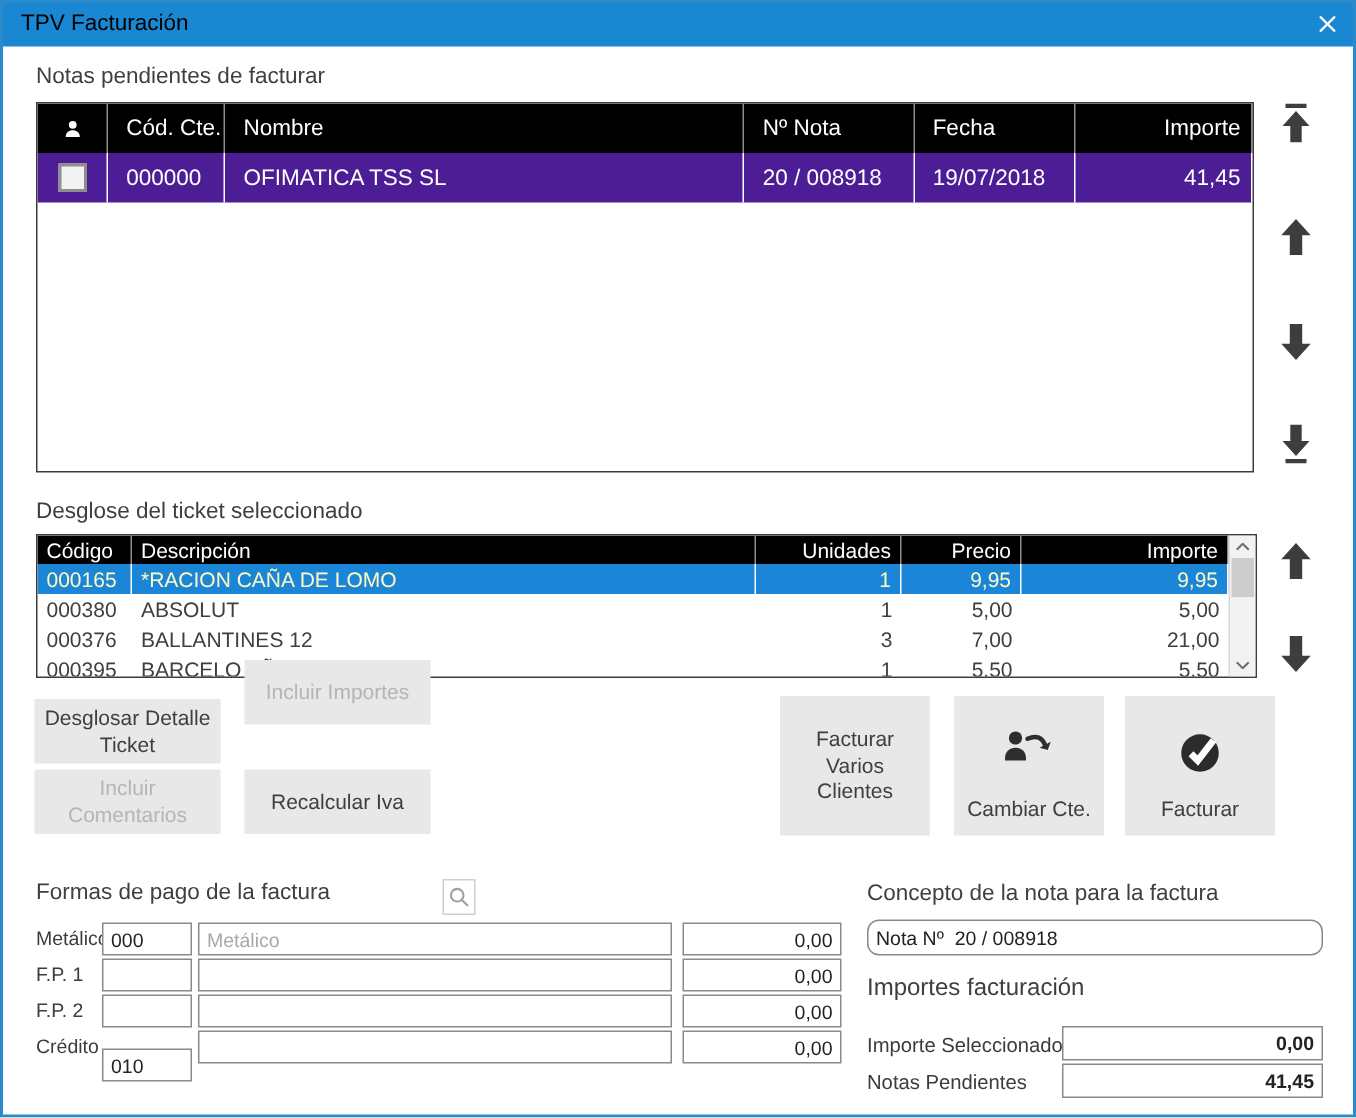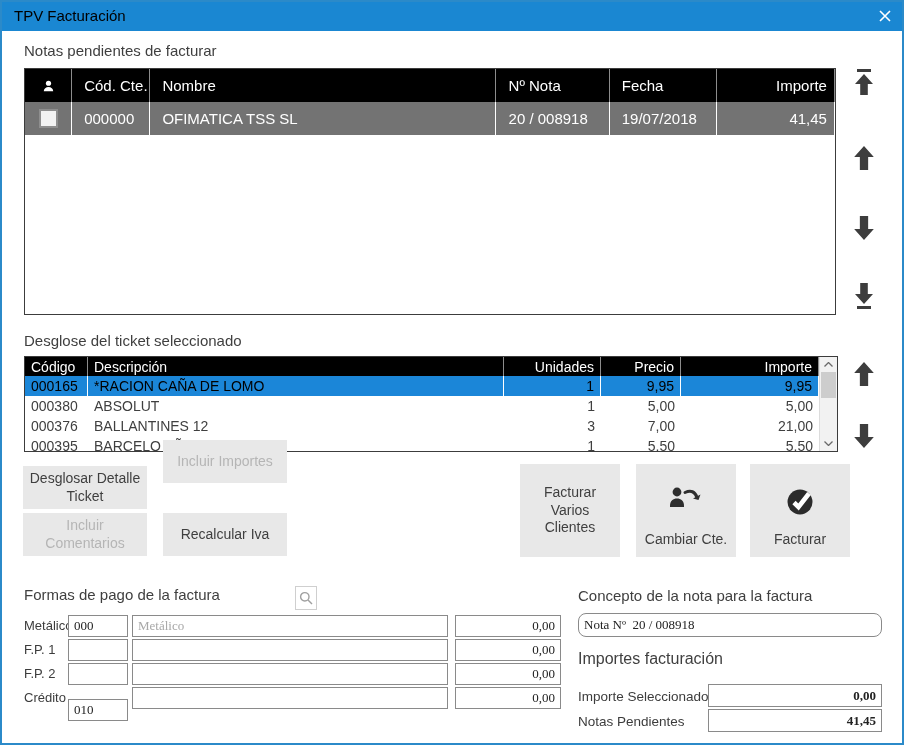--- a/index.html
+++ b/index.html
@@ -15,58 +15,58 @@
   .close{position:absolute;right:10px;top:7px;width:18px;height:18px;display:flex;
     align-items:center;justify-content:center;cursor:pointer;}
   
   .seclabel{position:absolute;font-size:15px;color:#3f3f3f;}
   
   .grid1{position:absolute;left:24px;top:68px;width:812px;height:247px;border:1px solid #3c3c3c;
     box-sizing:border-box;background:#fff;overflow:hidden;}
   .g1row{display:flex;height:33px;justify-content:space-between;}
   .g1head{background:#000;}
   .g1head .cell{color:#fff;border-right:1px solid #8c8c8c;}
-  .g1sel{background:#737373;}
+  .g1sel{background:#4c1d95;}
   .g1sel .cell{color:#fff;border-right:1px solid #ffffff;}
   .cell{display:flex;align-items:center;padding:0 7px;box-sizing:border-box;
     font-size:15px;white-space:nowrap;overflow:hidden;}
   .right{justify-content:flex-end;}
   .center{justify-content:center;}
   .c0{width:47px}.c1{width:73px}.c2{width:341px}.c3{width:108px}.c4{width:102px}.c5{width:113px}
   .checkbox{width:15px;height:15px;background:#f2f2f2;border:2px solid #8e8e8e;}
   
   .grid2{position:absolute;left:24px;top:356px;width:814px;height:96px;border:1px solid #3c3c3c;
     box-sizing:border-box;background:#fff;overflow:hidden;}
   .g2inner{position:absolute;left:0;top:0;width:794px;}
   .g2row{display:flex;height:20px;}
   .g2head{background:#000;height:19px;}
   .g2head .cell{color:#fff;font-size:13.5px;border-right:1px solid #8c8c8c;}
   .g2row .cell{font-size:14px;padding:0 6px;}
   .g2sel{background:#1b86d8;}
-  .g2sel .cell{color:#000000;border-right:1px solid #ffffff;}
+  .g2sel .cell{color:#fef9c3;border-right:1px solid #ffffff;}
   .d0{width:63px}.d1{width:416px}.d2{width:97px}.d3{width:80px}.d4{width:138px}
   
   .sb{position:absolute;right:0;top:0;width:18px;height:94px;background:#f2f2f2;border-left:1px solid #dcdcdc;box-sizing:border-box;}
   .sb-btn{height:15px;display:flex;align-items:center;justify-content:center;cursor:pointer;}
   .sb-btn.bottom{position:absolute;bottom:0;left:0;right:0;}
   .sb-thumb{position:absolute;top:15px;left:1px;width:15px;height:26px;background:#cdcdcd;cursor:pointer;}
   
   .navarrow{position:absolute;width:32px;height:36px;display:flex;align-items:center;
     justify-content:center;cursor:pointer;background:transparent;border:0;padding:0;}
   
   .btn{position:absolute;background:#e8e8e8;border:0;color:#3f3f3f;font-size:14px;
     font-family:"Liberation Sans", sans-serif;display:flex;align-items:center;justify-content:center;
     text-align:center;cursor:pointer;line-height:1.25;}
   .btn.disabled{color:#b5b5b5;}
   .bigbtn{flex-direction:column;justify-content:center;}
   .iconbtn{flex-direction:column;justify-content:flex-end;padding-bottom:9px;box-sizing:border-box;}
   .iconbtn .bicon{position:absolute;top:22px;left:0;right:0;display:flex;justify-content:center;}
   
   .paylabel{position:absolute;font-size:13px;color:#3c3c3c;line-height:22px;}
-  .inp{position:absolute;border:1px solid #8a8a8a;background:#fff;font-family:Liberation Serif, serif;
+  .inp{position:absolute;border:1px solid #8a8a8a;background:#fff;font-family:Liberation Sans, sans-serif;
     font-size:13px;color:#222;padding:0 5px;box-sizing:border-box;height:22px;}
   .inp.amount{text-align:right;}
   .inp::placeholder{color:#a8a8a8;opacity:1;}
   .lens{position:absolute;left:295px;top:586px;width:22px;height:24px;background:#fff;
     border:1px solid #cfcfcf;display:flex;align-items:center;justify-content:center;cursor:pointer;box-sizing:border-box;}
   
   .boldval{font-weight:bold;text-align:right;}
   .h16{font-size:16px;}
   .smlabel{position:absolute;font-size:13.5px;color:#3c3c3c;}
 </style>

